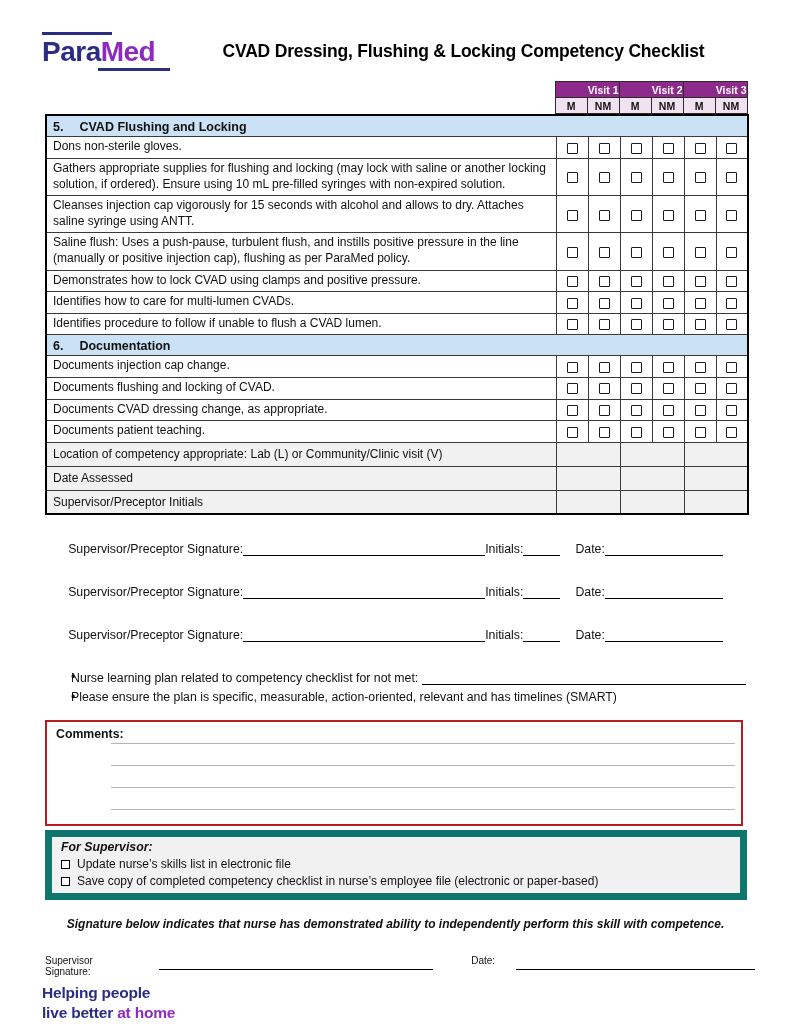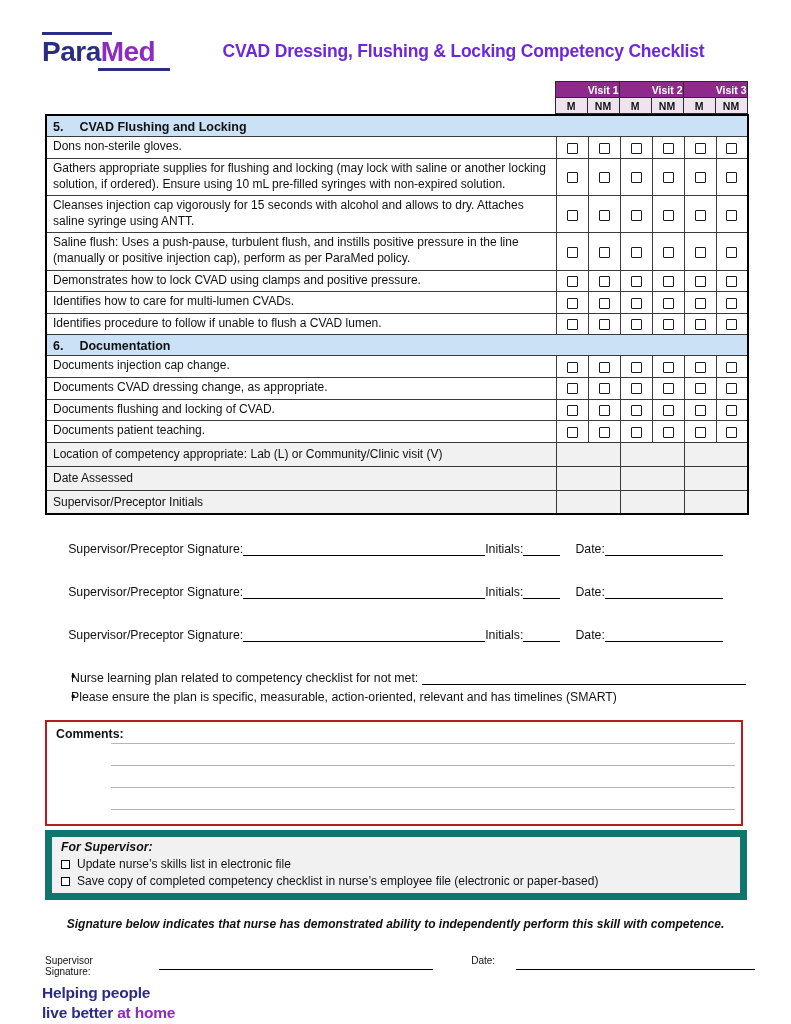--- a/index.html
+++ b/index.html
@@ -18,21 +18,21 @@
     padding: 32px 44px 0 42px;
   }
   .logo { flex: 0 0 auto; }
   .logo-topline { width: 70px; height: 3px; background: var(--brand-navy,#2b2d84); margin-bottom: 2px; }
   .logo-text { font-size: 28px; font-weight: bold; line-height: 1.05; letter-spacing: -0.5px; }
   .logo-text .para { color: var(--brand-navy,#2b2d84); }
   .logo-text .med { color: var(--brand-purple,#8d2ac0); }
   .logo-underline { width: 72px; height: 3px; background: var(--brand-navy,#2b2d84); margin: 2px 0 0 56px; }
   .doc-title {
     flex: 1; text-align: center;
-    font-size: 17.5px; font-weight: bold; color: #6d28d9;
+    font-size: 17.5px; font-weight: bold; color: #000000;
     letter-spacing: -0.2px; margin-left: 10px;
   }
 
   
   .table-wrap { margin: 10px 44px 0 45px; }
   table { border-collapse: collapse; table-layout: fixed; width: 702px; }
   col.c-label { width: 510px; }
   col.c-cb { width: 32px; }
 
   .head-table td, .head-table th { border: 1px solid #2a2a2a; }
@@ -198,21 +198,21 @@
           <tr class="task-row">
             <td class="task-cell">Cleanses injection cap vigorously for 15 seconds with alcohol and allows to dry. Attaches saline syringe using ANTT.</td>
             <td class="cb-cell"><span class="checkbox"></span></td>
             <td class="cb-cell"><span class="checkbox"></span></td>
             <td class="cb-cell"><span class="checkbox"></span></td>
             <td class="cb-cell"><span class="checkbox"></span></td>
             <td class="cb-cell"><span class="checkbox"></span></td>
             <td class="cb-cell"><span class="checkbox"></span></td>
           </tr>
           <tr class="task-row">
-            <td class="task-cell">Saline flush: Uses a push-pause, turbulent flush, and instills positive pressure in the line (manually or positive injection cap), perform as per ParaMed policy.</td>
+            <td class="task-cell">Saline flush: Uses a push-pause, turbulent flush, and instills positive pressure in the line (manually or positive injection cap), flushing as per ParaMed policy.</td>
             <td class="cb-cell"><span class="checkbox"></span></td>
             <td class="cb-cell"><span class="checkbox"></span></td>
             <td class="cb-cell"><span class="checkbox"></span></td>
             <td class="cb-cell"><span class="checkbox"></span></td>
             <td class="cb-cell"><span class="checkbox"></span></td>
             <td class="cb-cell"><span class="checkbox"></span></td>
           </tr>
           <tr class="task-row">
             <td class="task-cell">Demonstrates how to lock CVAD using clamps and positive pressure.</td>
             <td class="cb-cell"><span class="checkbox"></span></td>
@@ -246,30 +246,30 @@
           <tr class="task-row">
             <td class="task-cell">Documents injection cap change.</td>
             <td class="cb-cell"><span class="checkbox"></span></td>
             <td class="cb-cell"><span class="checkbox"></span></td>
             <td class="cb-cell"><span class="checkbox"></span></td>
             <td class="cb-cell"><span class="checkbox"></span></td>
             <td class="cb-cell"><span class="checkbox"></span></td>
             <td class="cb-cell"><span class="checkbox"></span></td>
           </tr>
           <tr class="task-row">
+            <td class="task-cell">Documents flushing and locking of CVAD.</td>
+            <td class="cb-cell"><span class="checkbox"></span></td>
+            <td class="cb-cell"><span class="checkbox"></span></td>
+            <td class="cb-cell"><span class="checkbox"></span></td>
+            <td class="cb-cell"><span class="checkbox"></span></td>
+            <td class="cb-cell"><span class="checkbox"></span></td>
+            <td class="cb-cell"><span class="checkbox"></span></td>
+          </tr>
+          <tr class="task-row">
             <td class="task-cell">Documents CVAD dressing change, as appropriate.</td>
-            <td class="cb-cell"><span class="checkbox"></span></td>
-            <td class="cb-cell"><span class="checkbox"></span></td>
-            <td class="cb-cell"><span class="checkbox"></span></td>
-            <td class="cb-cell"><span class="checkbox"></span></td>
-            <td class="cb-cell"><span class="checkbox"></span></td>
-            <td class="cb-cell"><span class="checkbox"></span></td>
-          </tr>
-          <tr class="task-row">
-            <td class="task-cell">Documents flushing and locking of CVAD.</td>
             <td class="cb-cell"><span class="checkbox"></span></td>
             <td class="cb-cell"><span class="checkbox"></span></td>
             <td class="cb-cell"><span class="checkbox"></span></td>
             <td class="cb-cell"><span class="checkbox"></span></td>
             <td class="cb-cell"><span class="checkbox"></span></td>
             <td class="cb-cell"><span class="checkbox"></span></td>
           </tr>
           <tr class="task-row">
             <td class="task-cell">Documents patient teaching.</td>
             <td class="cb-cell"><span class="checkbox"></span></td>

